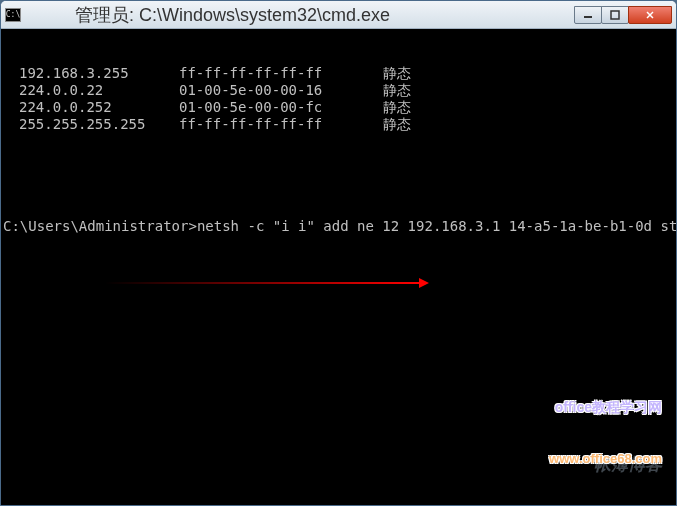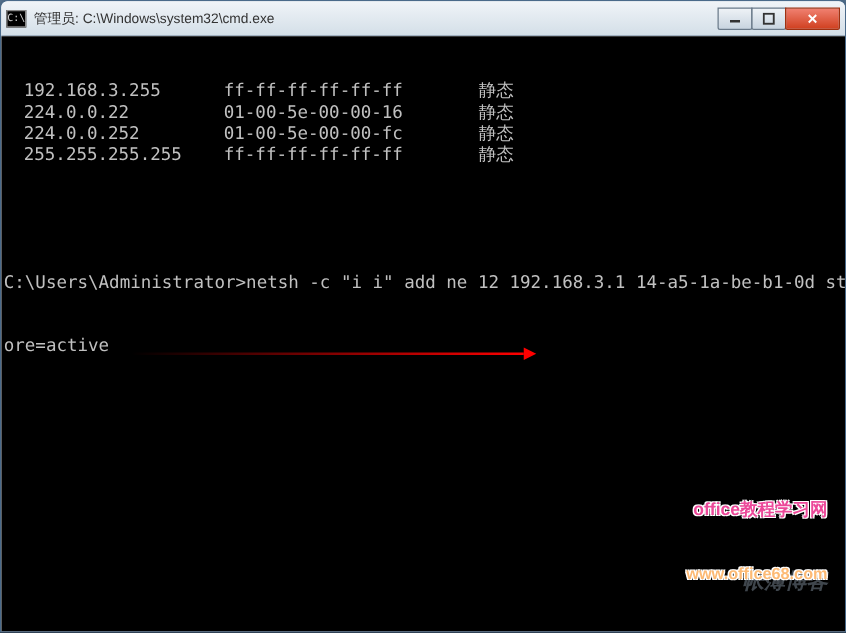--- a/index.html
+++ b/index.html
@@ -1,35 +1,35 @@
 <!DOCTYPE html>
 <html><head>
 <meta charset="utf-8">
 <style>
 * { margin: 0; padding: 0; box-sizing: border-box; }
 body { background: #5a7a9a; font-family: "Microsoft YaHei", Tahoma, sans-serif; width: 677px; height: 506px; overflow: hidden; }
 .window { width: 677px; height: 506px; background: #fff; border: 1px solid #4a6a8a; border-radius: 6px 6px 0 0; overflow: hidden; box-shadow: 0 0 8px rgba(0,0,0,0.4); }
 .titlebar { height: 28px; background: linear-gradient(#f0f4f8, #d4dfe8); display: flex; align-items: center; padding: 0 4px; border-bottom: 1px solid #a0b0c0; }
 .titlebar .icon { width: 16px; height: 14px; background: #000; border: 1px solid #888; margin-right: 6px; display: flex; align-items: center; justify-content: center; }
 .titlebar .icon span { color: #ccc; font-size: 8px; font-family: monospace; }
-.titlebar .title { flex: 1; font-size: 11px; color: #333; }
+.titlebar .title { flex: 1; font-size: 18px; color: #333; margin-left: 48px; }
 .winbtns { display: flex; gap: 0; }
 .winbtn { width: 28px; height: 18px; border: 1px solid #6a7a8a; background: linear-gradient(#eef2f6, #c8d4e0); display: flex; align-items: center; justify-content: center; font-size: 10px; color: #333; border-radius: 0 0 2px 2px; margin-left: -1px; cursor: pointer; }
 .winbtn.close { background: linear-gradient(#f08070, #d04020); color: #fff; border-color: #a03010; width: 44px; border-radius: 0 0 2px 2px; }
 .winbtn svg { width: 10px; height: 10px; }
 .terminal { background: #000; color: #c0c0c0; font-family: "NSimSun", "SimSun", Consolas, monospace; font-size: 14px; line-height: 17px; padding: 2px 2px; height: calc(506px - 28px); overflow: hidden; position: relative; white-space: pre; }
 .row { display: flex; }
 .c1 { width: 176px; padding-left: 16px; }
 .c2 { width: 204px; }
 .c3 { }
 .arrow { position: absolute; left: 104px; top: 253px; width: 314px; height: 2px; background: linear-gradient(to right, rgba(255,0,0,0), #ff0000); }
 .arrow::after { content: ""; position: absolute; right: -10px; top: -4px; border-left: 10px solid #ff0000; border-top: 5px solid transparent; border-bottom: 5px solid transparent; }
 .watermark { position: absolute; right: 14px; bottom: 34px; font-family: "Microsoft YaHei", sans-serif; font-size: 17px; font-style: italic; font-weight: bold; color: rgba(180,200,220,0.35); pointer-events: none; }
 .brand { position: absolute; right: 14px; bottom: 6px; font-family: Arial, sans-serif; font-size: 14px; font-weight: bold; text-align: right; }
-.brand .l1 { color: #ec4899; text-shadow: 1px 1px 0 #fff, -1px -1px 0 #fff, 1px -1px 0 #fff, -1px 1px 0 #fff; }
+.brand .l1 { color: #c4b5fd; text-shadow: 1px 1px 0 #fff, -1px -1px 0 #fff, 1px -1px 0 #fff, -1px 1px 0 #fff; }
 .brand .l2 { color: #fdba74; text-shadow: 1px 1px 0 #fff, -1px -1px 0 #fff, 1px -1px 0 #fff, -1px 1px 0 #fff; font-size: 13px; }
 </style>
 </head>
 <body>
 
 <div class="window">
   <div class="titlebar">
     <div class="icon">
         <span>C:\</span>
       </div>
@@ -51,21 +51,20 @@
             <line x1="8" y1="2" x2="2" y2="8" stroke="#fff" stroke-width="1.5"></line>
           </svg>
         </div>
     </div>
   </div>
 
   <div class="terminal">
     <div id="top-block"><div class="row"><div class="c1">192.168.3.255</div><div class="c2">ff-ff-ff-ff-ff-ff</div><div class="c3">静态</div></div><div class="row"><div class="c1">224.0.0.22</div><div class="c2">01-00-5e-00-00-16</div><div class="c3">静态</div></div><div class="row"><div class="c1">224.0.0.252</div><div class="c2">01-00-5e-00-00-fc</div><div class="c3">静态</div></div><div class="row"><div class="c1">255.255.255.255</div><div class="c2">ff-ff-ff-ff-ff-ff</div><div class="c3">静态</div></div></div>
     <div>&nbsp;</div>
     <div><span>C:\Users\Administrator&gt;</span><span>netsh -c "i i" add ne 12 192.168.3.1 14-a5-1a-be-b1-0d st</span></div>
-    <div>ore=active</div>
     <div>&nbsp;</div>
     <div>&nbsp;</div>
     <div>&nbsp;</div>
     
     
     
     
     
 
     <div class="arrow"></div>

